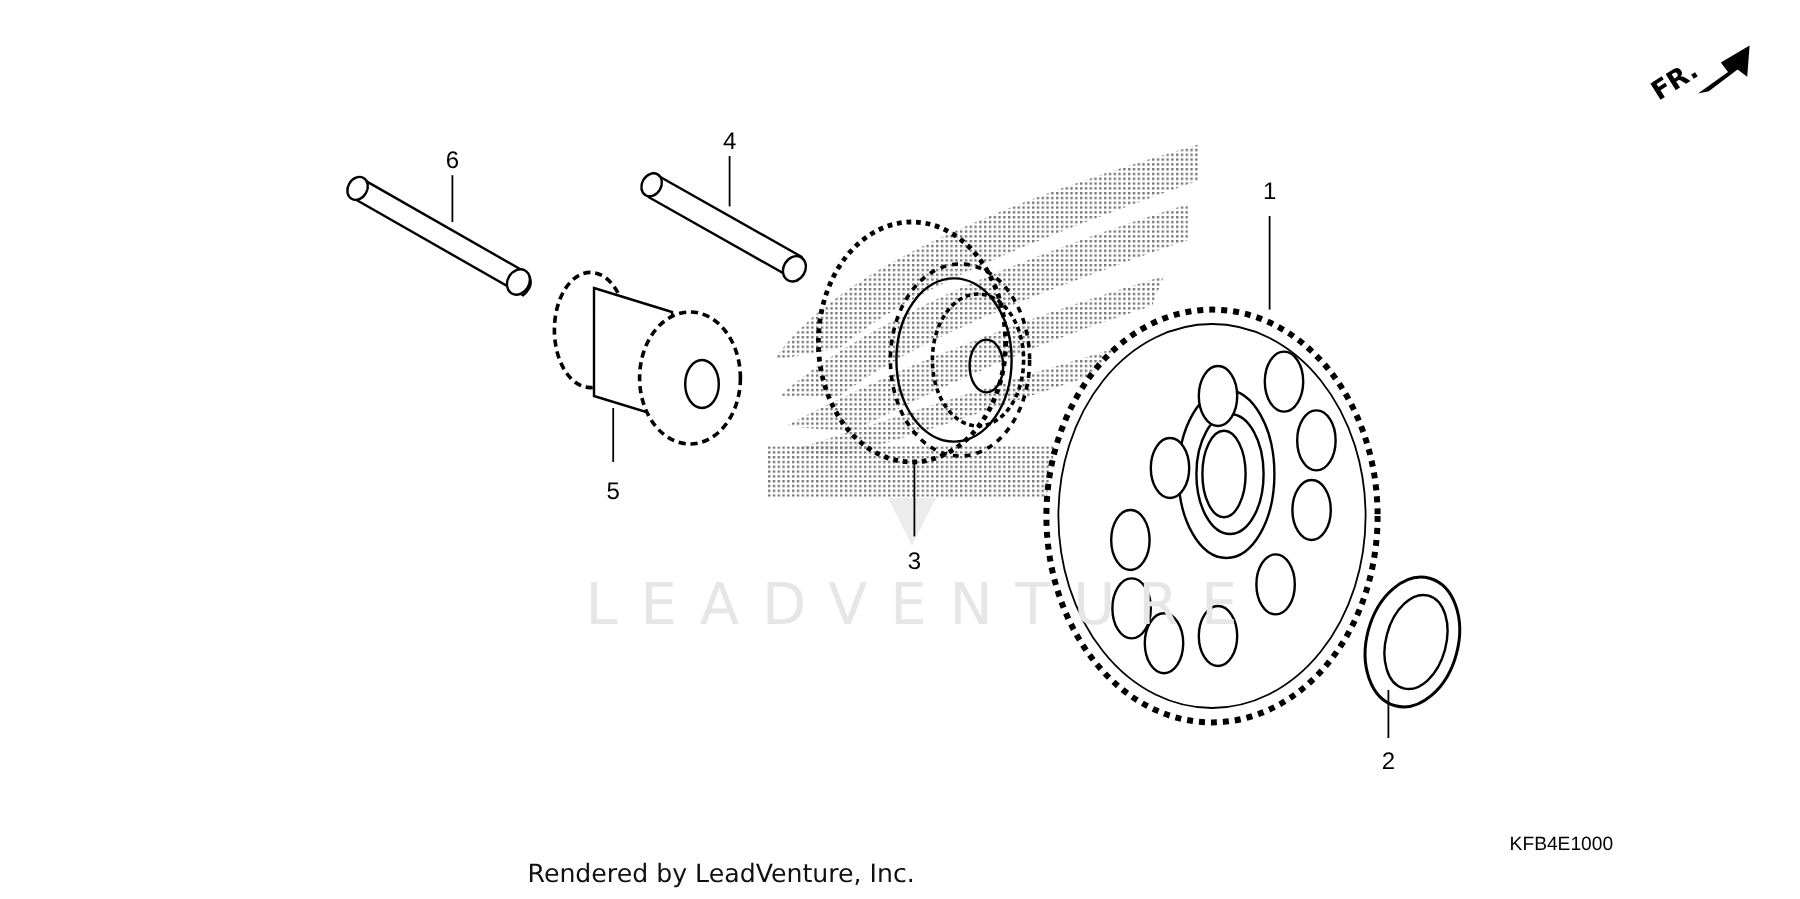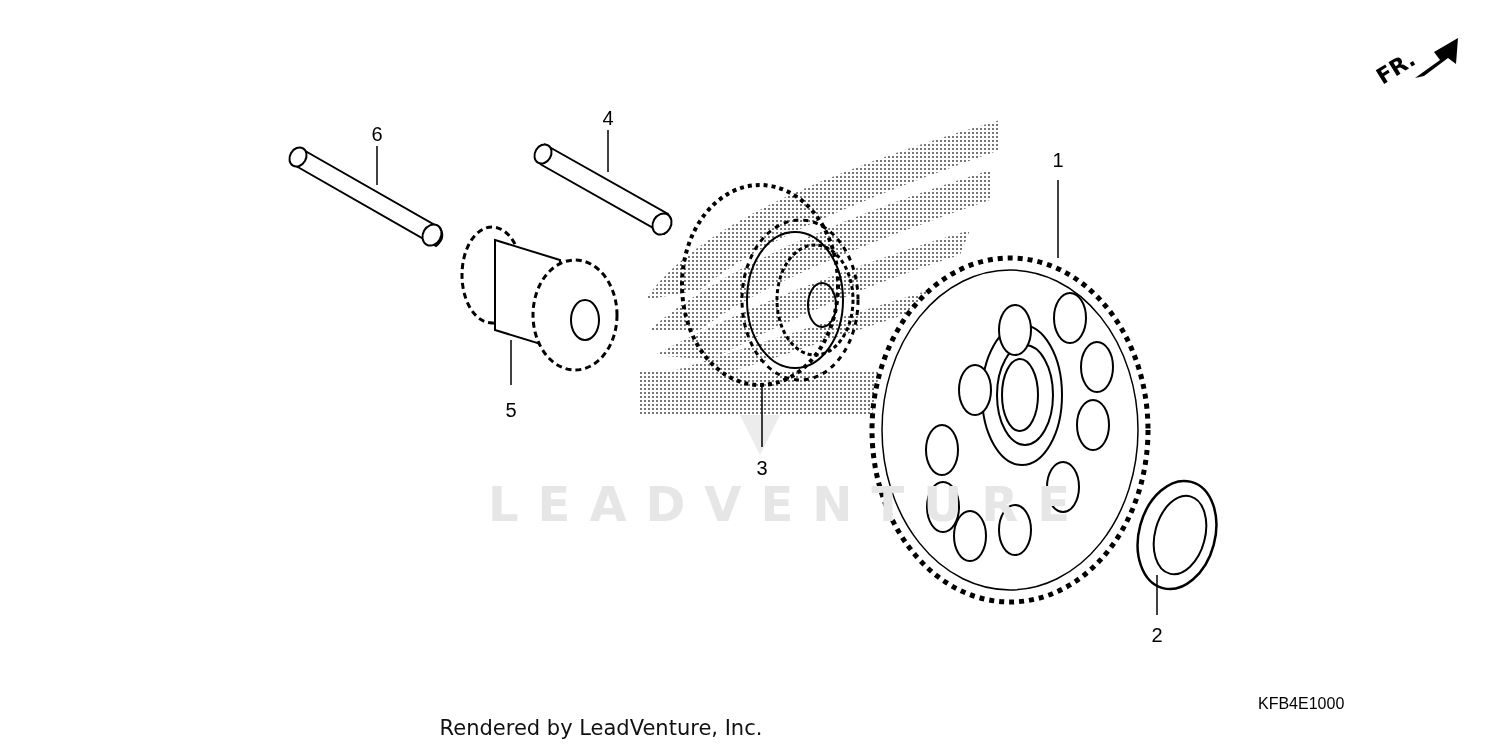--- a/index.html
+++ b/index.html
@@ -7,21 +7,21 @@
          font-family:"Liberation Sans", sans-serif; color:#000; }
   .canvas { position:absolute; left:0; top:0; width:1500px; height:749px; }
   .callout { position:absolute; font-family:"Liberation Sans", sans-serif;
              font-size:20px; color:#000; line-height:1; transform:translateX(-50%); }
   .diagram-code { position:absolute; left:1258px; top:675px; font-size:16px;
                   font-family:"Liberation Sans", sans-serif;margin-top:20px; }
   .footer { position:absolute; left:0; width:1202px; top:716px; text-align:center;
             font-family:"DejaVu Sans", sans-serif; font-size:21px; color:#111; }
   .watermark { position:absolute; left:488px; top:476px; font-size:48px;
                letter-spacing:19px; color:#e6e6e6; font-family:"DejaVu Sans", sans-serif;
-               font-weight:bold; }
+               font-weight:normal; }
   .fr-text { position:absolute; left:1372px; top:68px; font-size:22px; font-weight:bold;
              transform:rotate(-32deg); transform-origin:left top; font-family:"DejaVu Sans", sans-serif; }
 </style>
 </head>
 <body>
 
 <div class="canvas">
 <svg width="1500" height="749" viewBox="0 0 1500 749" xmlns="http://www.w3.org/2000/svg">
   <defs>
     <pattern id="dots" width="4" height="4" patternUnits="userSpaceOnUse">

